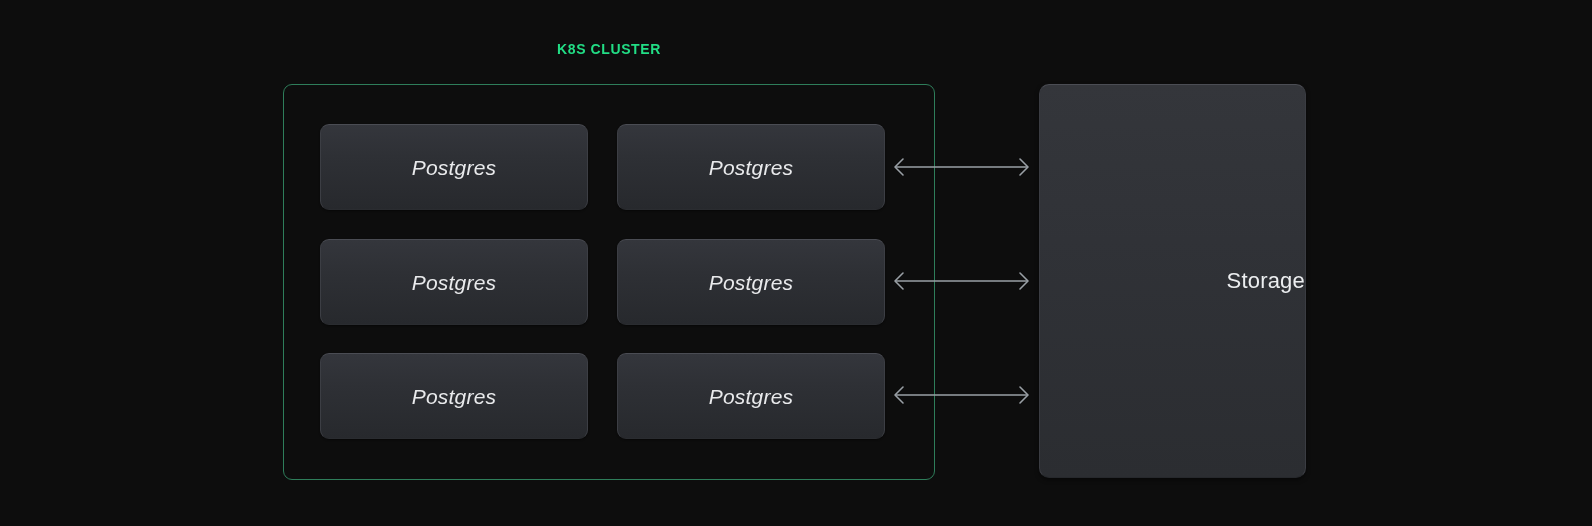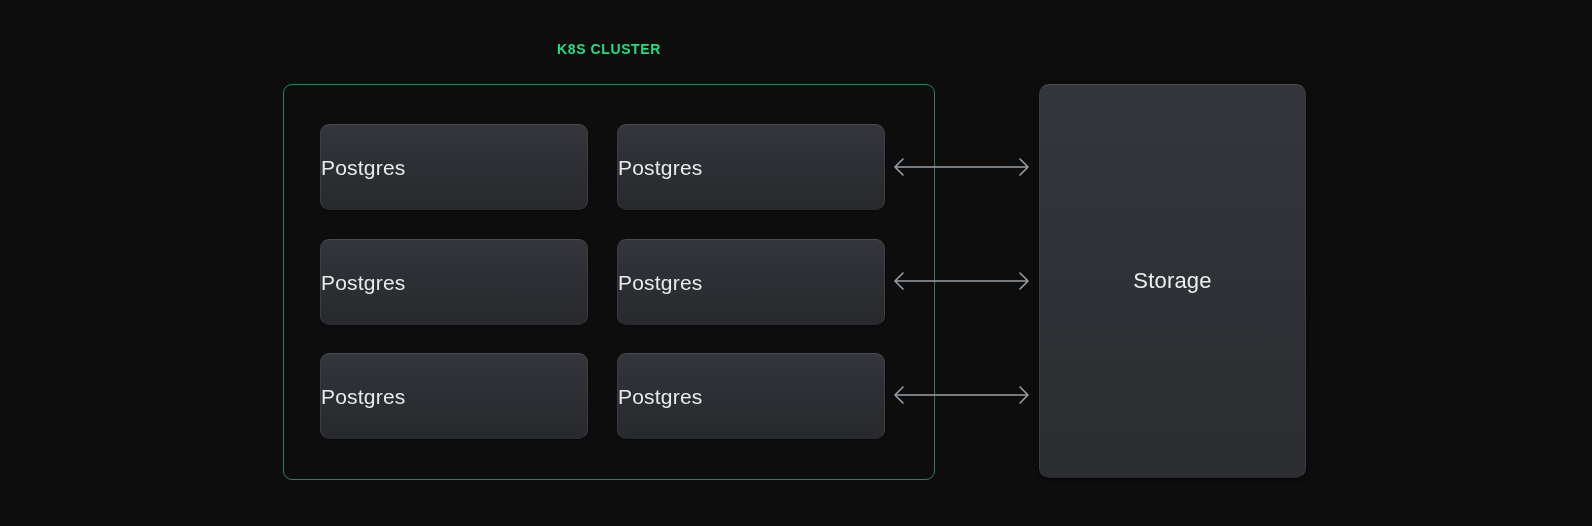--- a/index.html
+++ b/index.html
@@ -50,22 +50,23 @@
     position: absolute;
     width: 268px;
     height: 86px;
     border-radius: 9px;
     background: linear-gradient(180deg, #34363c 0%, #2e3035 38%, #27292d 100%);
     border: 1px solid #3c3e44;
     border-top-color: #4a4c53;
     border-bottom-color: #2a2c30;
     display: flex;
     align-items: center;
-    justify-content: flex-start;
+    justify-content: center;
     box-shadow: 0 1px 2px rgba(0,0,0,0.45);
+    font-style: italic;
   }
 
   .node-label {
     font-size: 21px;
     color: #e9eaec;
     letter-spacing: 0.2px;
     line-height: 1;
   }
 
   
@@ -96,21 +97,21 @@
     top: 84px;
     width: 267px;
     height: 394px;
     border-radius: 10px;
     background: linear-gradient(180deg, #34363b 0%, #303237 40%, #2b2d31 100%);
     border: 1px solid #3a3c42;
     border-top-color: #4b4d54;
     border-bottom-color: #26282c;
     display: flex;
     align-items: center;
-    justify-content: center;
+    justify-content: flex-end;
     box-shadow: 0 2px 4px rgba(0,0,0,0.5);
   }
 
   #storage-label {
     font-size: 22px;
     color: #eceef0;
     letter-spacing: 0.2px;
     line-height: 1;
   }
 </style>

